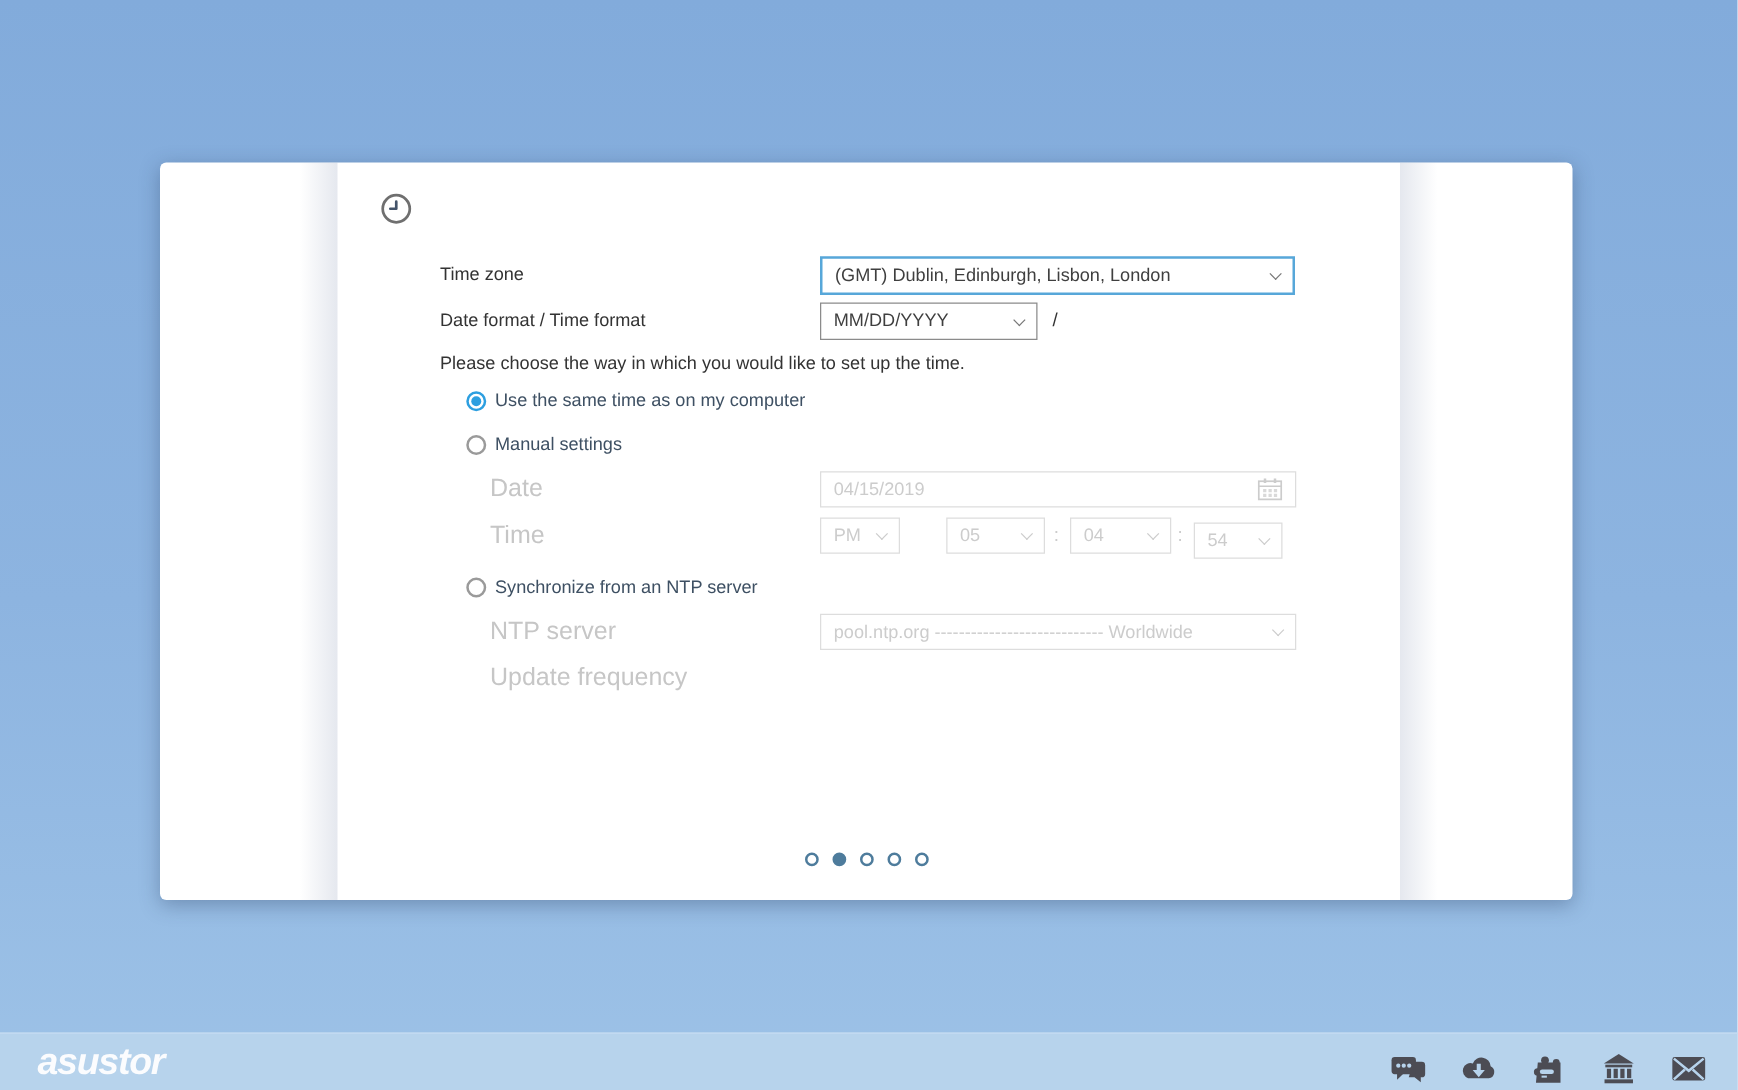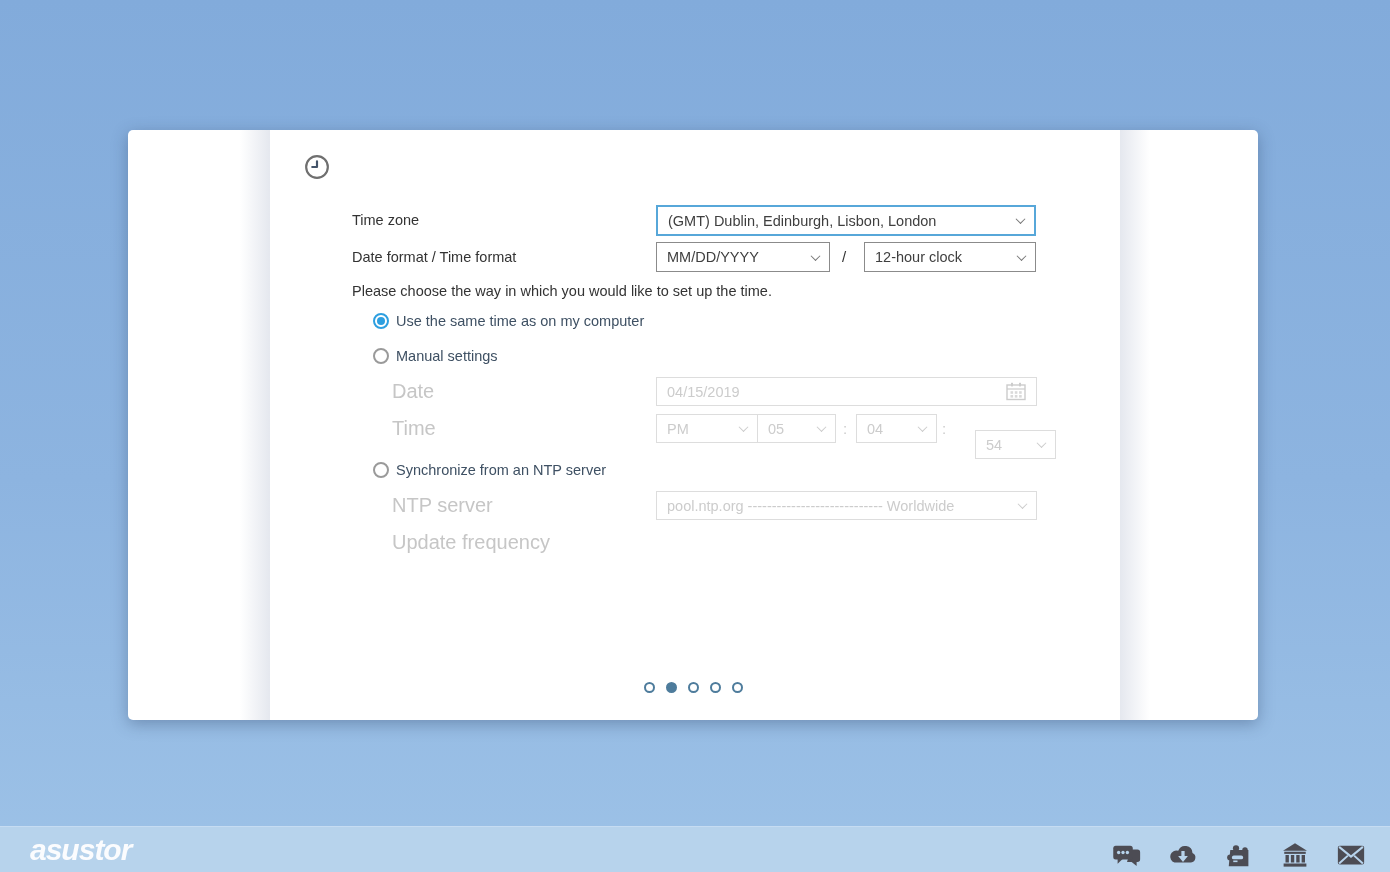--- a/index.html
+++ b/index.html
@@ -106,24 +106,20 @@
       <span>(GMT) Dublin, Edinburgh, Lisbon, London</span>
       <span class="caret"></span>
     </div>
 
     <div class="lbl" style="top:112px; line-height:30px;">Date format / Time format</div>
     <div class="sel" style="top:112px; width:174px;">
       <span>MM/DD/YYYY</span>
       <span class="caret"></span>
     </div>
     <div class="slash" style="left:714px; top:112px; line-height:30px;">/</div>
-    <div class="sel" style="top:112px; left:736px; width:172px;">
-      <span>12-hour clock</span>
-      <span class="caret"></span>
-    </div>
 
     <div class="prompt">Please choose the way in which you would like to set up the time.</div>
 
     <div class="radio-row" style="top:183px;">
       <span class="radio selected"></span>
       <span class="radio-label">Use the same time as on my computer</span>
     </div>
 
     <div class="radio-row" style="top:218px;">
       <span class="radio"></span>
@@ -141,35 +137,35 @@
         <rect x="4.5" y="9.2" width="2.6" height="2.6" fill="#d9d9d9"></rect>
         <rect x="8.8" y="9.2" width="2.6" height="2.6" fill="#d9d9d9"></rect>
         <rect x="13.1" y="9.2" width="2.6" height="2.6" fill="#d9d9d9"></rect>
         <rect x="4.5" y="13" width="2.6" height="2.6" fill="#d9d9d9"></rect>
         <rect x="8.8" y="13" width="2.6" height="2.6" fill="#d9d9d9"></rect>
         <rect x="13.1" y="13" width="2.6" height="2.6" fill="#d9d9d9"></rect>
       </svg>
     </div>
 
     <div class="sublbl" style="top:284px; line-height:29px;">Time</div>
-    <div class="sel disabled" style="top:284px; width:102px; height:29px;">
+    <div class="sel disabled" style="top:284px; width:64px; height:29px;">
       <span>PM</span>
       <span class="caret"></span>
     </div>
     <div class="sel disabled" style="top:284px; left:629px; width:79px; height:29px;">
       <span>05</span>
       <span class="caret"></span>
     </div>
     <div class="slash" style="left:715px; top:284px; line-height:29px; color:#cccccc;">:</div>
     <div class="sel disabled" style="top:284px; left:728px; width:81px; height:29px;">
       <span>04</span>
       <span class="caret"></span>
     </div>
     <div class="slash" style="left:814px; top:284px; line-height:29px; color:#cccccc;">:</div>
-    <div class="sel disabled" style="top:300px; left:827px; width:81px; height:29px;margin-left:20px;">
+    <div class="sel disabled" style="top:288px; left:827px; width:71px; height:29px;">
       <span>54</span>
       <span class="caret"></span>
     </div>
 
     <div class="radio-row" style="top:332px;">
       <span class="radio"></span>
       <span class="radio-label">Synchronize from an NTP server</span>
     </div>
 
     <div class="sublbl" style="top:361px; line-height:29px;">NTP server</div>

